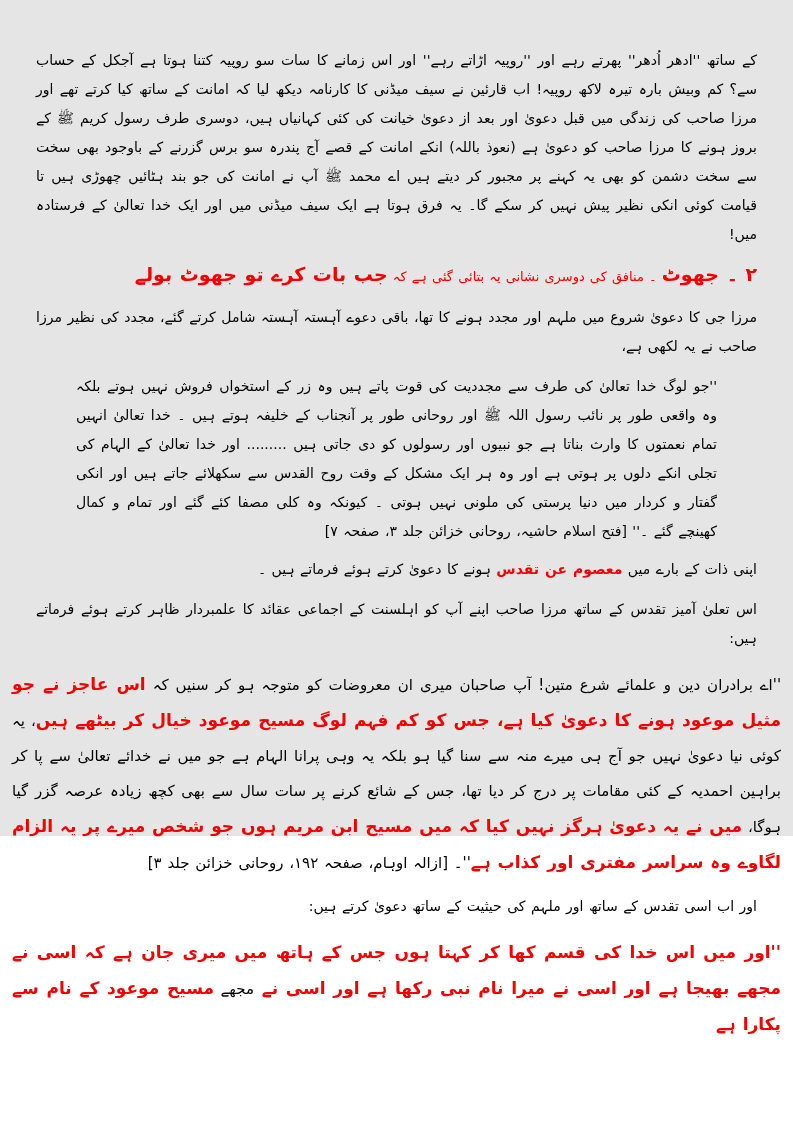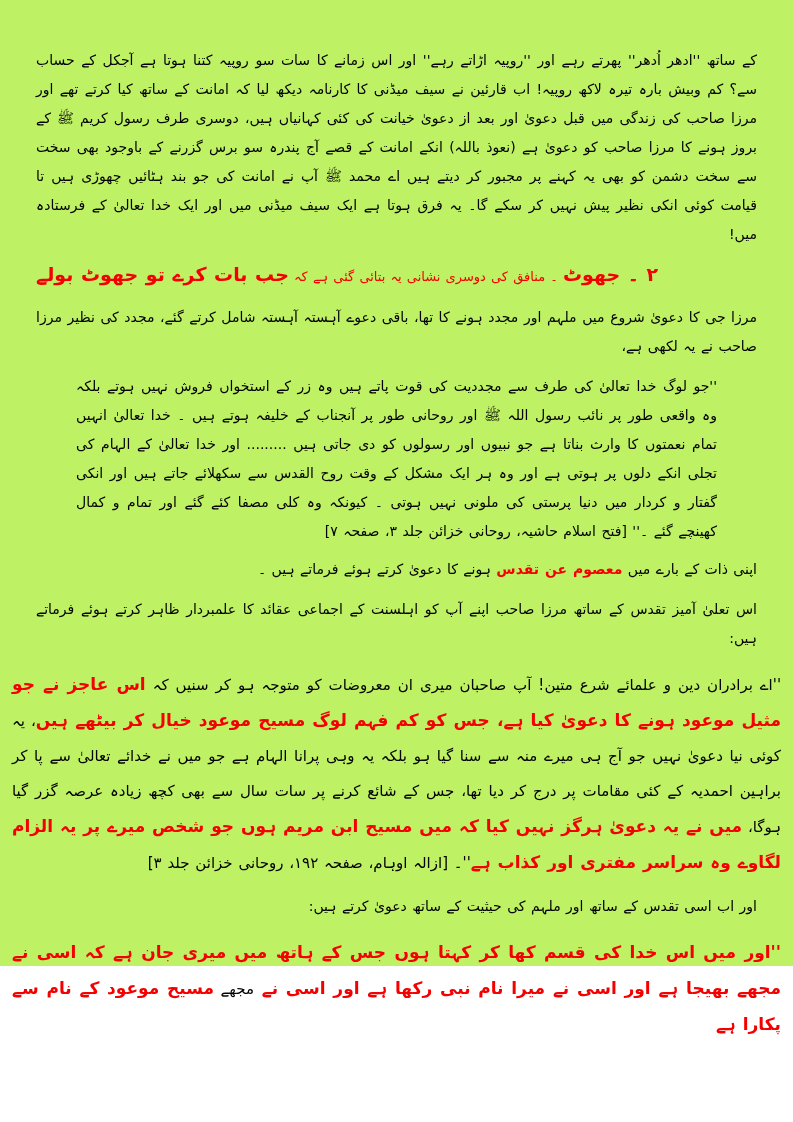--- a/index.html
+++ b/index.html
@@ -6,36 +6,36 @@
     margin: 0;
     padding: 0;
     background: #ffffff;
     width: 793px;
     height: 1122px;
     overflow: hidden;
   }
   .page {
     box-sizing: border-box;
     width: 793px;
-    height: 966px;
+    height: 836px;
     padding: 46px 36px 10px 36px;
     direction: rtl;
     font-family: "DejaVu Sans", sans-serif;
     color: #000000;
-    background: #bef264;
+    background: #e5e5e5;
   }
   .para {
     font-size: 14px;
     line-height: 29px;
     text-align: justify;
     margin: 0 0 9px 0;
     word-spacing: 1px;
   }
   .para.heading {
-    text-align: left;
+    text-align: right;
     margin: 6px 0 10px 0;
     line-height: 32px;
   }
   .para.quote {
     margin: 0 40px 9px 40px;
   }
   .para.item {
     margin: 0 14px 9px 40px;
     text-indent: 26px;
   }

